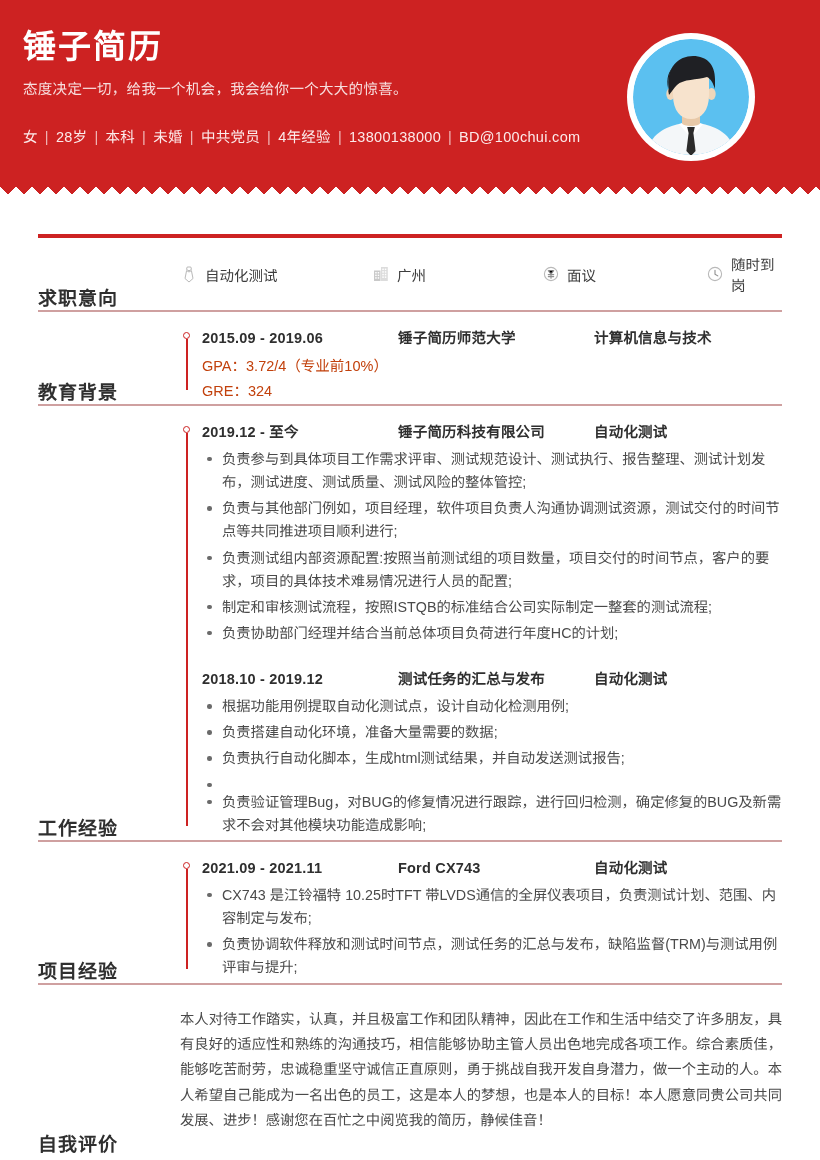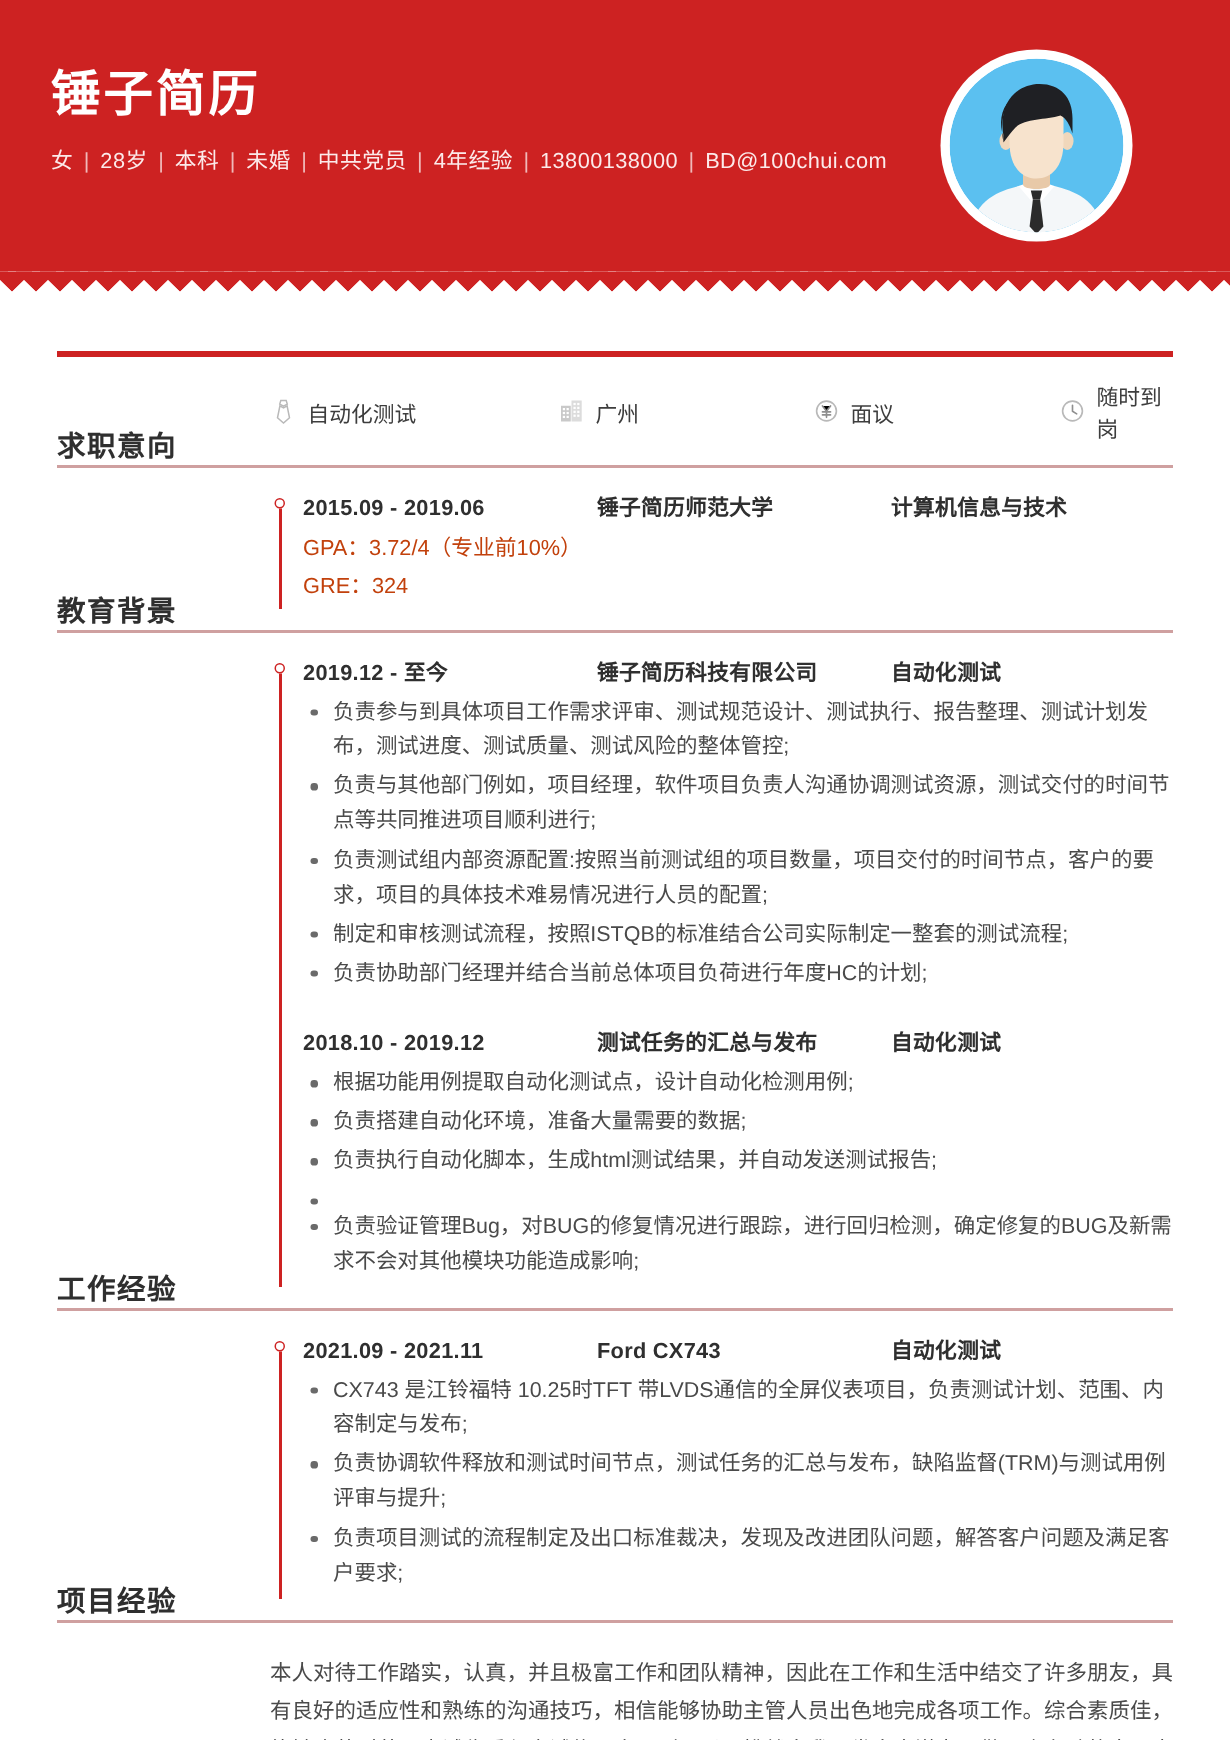--- a/index.html
+++ b/index.html
@@ -20,24 +20,23 @@
   
   .header {
     position: relative;
     width: 820px;
     height: 198px;
     background: #cd2222;
     overflow: hidden;
   }
   .header-inner {
     position: absolute;
-    left: 34px;
+    left: 23px;
     top: 28px;
     width: 560px;
-    margin-top: 16px;
   }
   .name {
     font-size: 33px;
     font-weight: 700;
     color: #ffffff;
     letter-spacing: 2px;
     line-height: 1.18;
     margin: 0 0 12px 0;
   }
   .slogan {
@@ -115,21 +114,20 @@
     color: #2f2f2f;
     letter-spacing: 1px;
     padding-top: 16px;
     box-sizing: border-box;
   }
   .sec-body {
     flex: 1 1 auto;
     min-width: 0;
     position: relative;
     padding-top: 14px;
-    padding-bottom: 16px;
     box-sizing: border-box;
   }
 
   
   .intent-row {
     display: flex;
     align-items: center;
     padding-top: 15px;
     padding-bottom: 15px;
   }
@@ -241,20 +239,21 @@
   }
   .section.eval .sec-body { padding-top: 18px; padding-bottom: 22px; }
   .section.eval .sec-title { padding-top: 32px; }
 </style>
 </head>
 <body>
 
 <div class="header">
   <div class="header-inner">
     <h1 class="name">锤子简历</h1>
+    <p class="slogan">态度决定一切，给我一个机会，我会给你一个大大的惊喜。</p>
     <div class="contact-line"><span>女</span><span class="sep">|</span><span>28岁</span><span class="sep">|</span><span>本科</span><span class="sep">|</span><span>未婚</span><span class="sep">|</span><span>中共党员</span><span class="sep">|</span><span>4年经验</span><span class="sep">|</span><span>13800138000</span><span class="sep">|</span><span>BD@100chui.com</span></div>
   </div>
 
   <div class="avatar">
     <svg class="avatar-svg" viewBox="0 0 116 116">
       <defs>
         <clipPath id="avclip">
             <circle cx="58" cy="58" r="58"></circle>
           </clipPath>
       </defs>
@@ -429,21 +428,20 @@
       <div class="tl-content">
           <div class="entry-block">
             <div class="entry-head">
               <span class="eh-date">2021.09 - 2021.11</span>
               <span class="eh-org">Ford CX743</span>
               <span class="eh-role">自动化测试</span>
             </div>
             <ul class="bullets">
               <li>CX743 是江铃福特 10.25时TFT 带LVDS通信的全屏仪表项目，负责测试计划、范围、内容制定与发布;</li>
               <li>负责协调软件释放和测试时间节点，测试任务的汇总与发布，缺陷监督(TRM)与测试用例评审与提升;</li>
-              <li>负责项目测试的流程制定及出口标准裁决，发现及改进团队问题，解答客户问题及满足客户要求;</li>
             </ul>
           </div>
         </div>
     </div>
   </div>
 
   <div class="section eval no-border">
     <div class="sec-title">自我评价</div>
     <div class="sec-body">
       <div class="evaluation">本人对待工作踏实，认真，并且极富工作和团队精神，因此在工作和生活中结交了许多朋友，具有良好的适应性和熟练的沟通技巧，相信能够协助主管人员出色地完成各项工作。综合素质佳，能够吃苦耐劳，忠诚稳重坚守诚信正直原则，勇于挑战自我开发自身潜力，做一个主动的人。本人希望自己能成为一名出色的员工，这是本人的梦想，也是本人的目标！本人愿意同贵公司共同发展、进步！感谢您在百忙之中阅览我的简历，静候佳音！</div>

